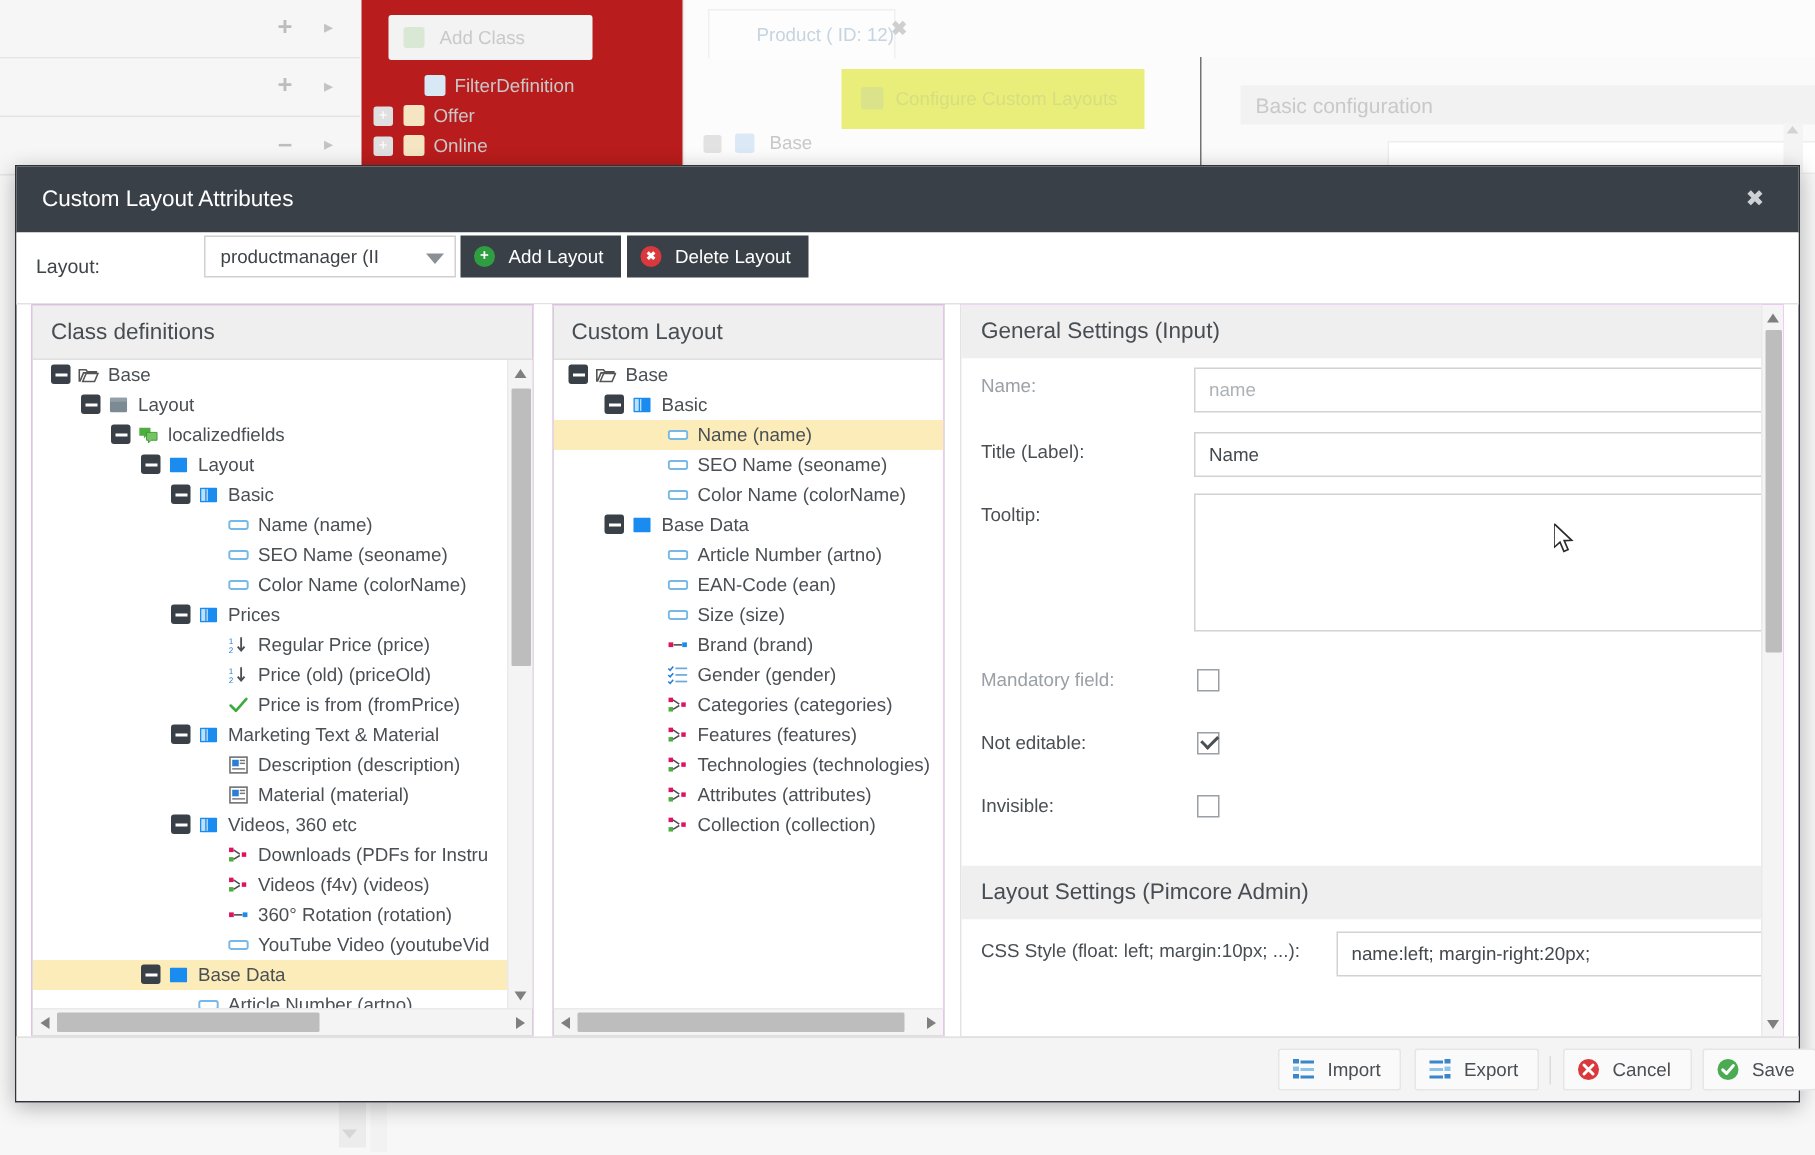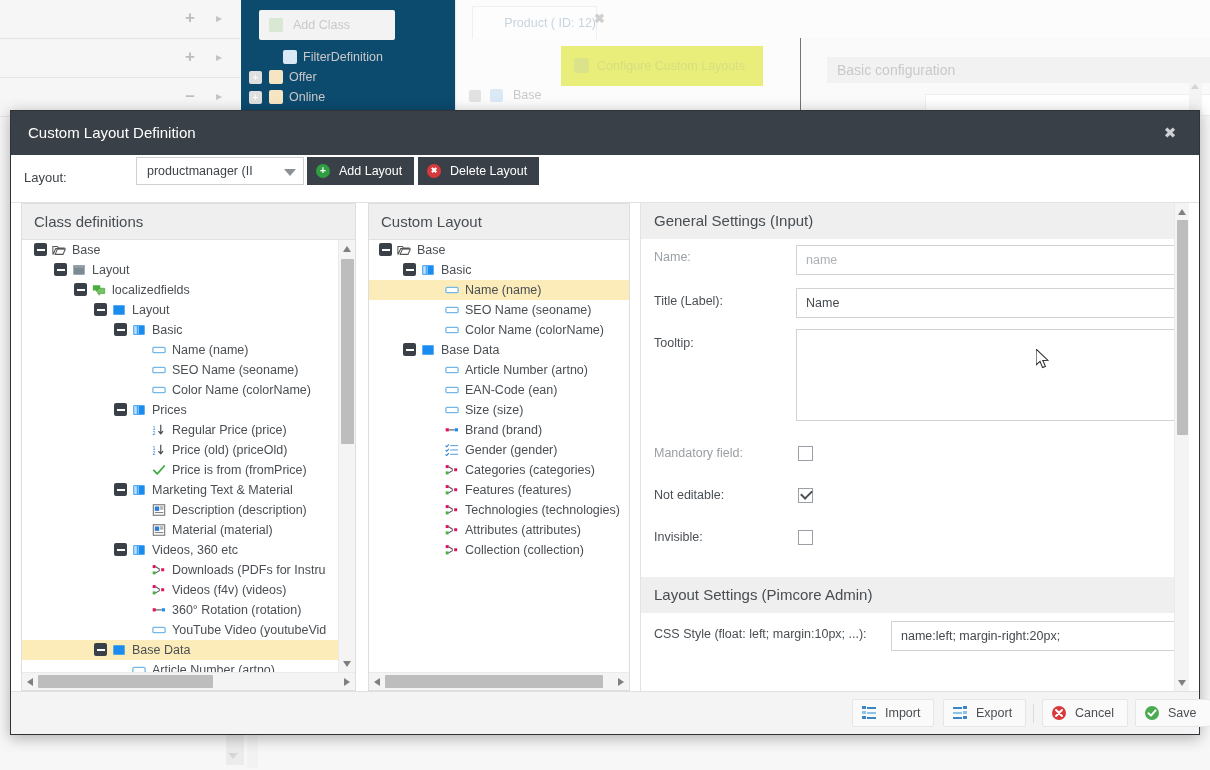--- a/index.html
+++ b/index.html
@@ -13,21 +13,21 @@
   #root { position: relative; width: 1210px; height: 770px; }
 
   
   .bg { position: absolute; inset: 0; background: #f7f7f7; }
 
   .bg-left-col { position: absolute; left: 0; top: 0; width: 240px; height: 115px; background: #f7f7f7; }
   .bg-row { position: absolute; left: 0; width: 240px; height: 39px; background: #f6f6f6; border-bottom: 1px solid #e4e4e4; }
   .bg-row .plus { position: absolute; right: 42px; top: 10px; width: 16px; height: 16px; color: #bdbdbd; font-size: 17px; line-height: 15px; text-align: center; font-weight: bold; }
   .bg-row .arrow { position: absolute; right: 18px; top: 10px; color: #c3c3c3; font-size: 12px; line-height: 16px; }
 
-  .bg-panel2 { position: absolute; left: 241px; top: 0; width: 215px; height: 115px; background: #0c4a6e; border-right: 1px solid #e9e9e9; }
+  .bg-panel2 { position: absolute; left: 241px; top: 0; width: 215px; height: 115px; background: #b91c1c; border-right: 1px solid #e9e9e9; }
   .bg-addclass { position: absolute; left: 18px; top: 10px; width: 136px; height: 30px; background: #f3f3f3; border-radius: 2px; color: #c9c9c9; font-size: 12.5px; line-height: 30px; padding-left: 34px; }
   .bg-addclass .ic { position: absolute; left: 10px; top: 8px; width: 14px; height: 14px; border-radius: 2px; background: #d9e8d4; }
   .bg-tree-item { position: absolute; left: 0; width: 215px; height: 20px; font-size: 12.5px; color: #c8c8c8; line-height: 20px; }
   .bg-tree-item .tico { position: absolute; width: 14px; height: 14px; top: 3px; }
   .bg-tree-item .texp { position: absolute; left: 8px; top: 4px; width: 13px; height: 13px; background: #e0e0e0; border-radius: 2px; color: #fff; font-size: 10px; text-align: center; line-height: 13px; }
 
   .bg-panel3 { position: absolute; left: 457px; top: 0; right: 0; height: 115px; background: #fcfcfc; }
   .bg-tab { position: absolute; left: 15px; top: 6px; width: 125px; height: 33px; background: #fdfdfd; border: 1px solid #f0f0f0; border-bottom: none; color: #c6d4e0; font-size: 12.5px; line-height: 33px; text-align: right; }
   .bg-tab-close { position: absolute; left: 137px; top: 11px; color: #cfcfcf; font-size: 13px; font-weight: bold; }
   .bg-yellowbtn { position: absolute; left: 104px; top: 46px; width: 202px; height: 40px; background: #e9ee7a; color: #d7de7f; font-size: 12.5px; line-height: 40px; padding-left: 36px; }
@@ -240,21 +240,21 @@
       
     </div>
     <div class="bg-scroll-stub"></div>
     <div class="bg-scroll-stub2"></div>
     <div class="bg-scroll-arrow"></div>
   </div>
 
   <div class="modal">
 
     <div class="modal-title">
-      <span>Custom Layout Definition</span>
+      <span>Custom Layout Attributes</span>
       <span class="modal-close">✖</span>
     </div>
 
     <div class="modal-toolbar">
       <span class="tb-label">Layout:</span>
     </div>
 
     <div class="tb-combo">
       <span>productmanager (II</span>
       <span class="chev"></span>

